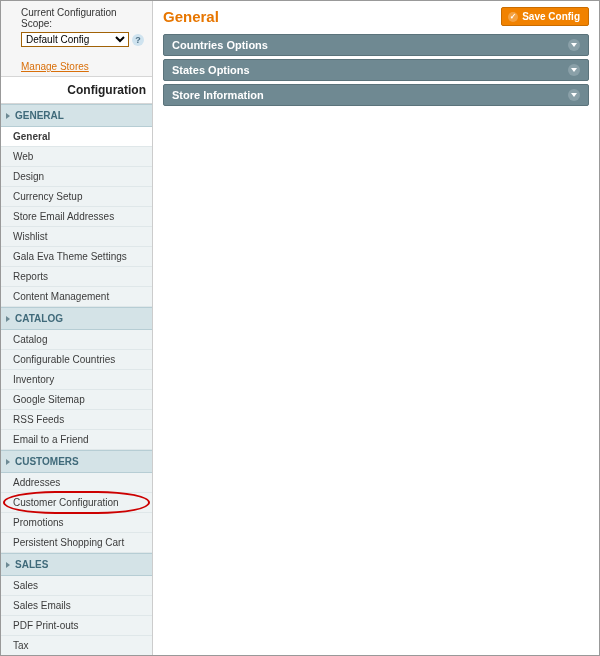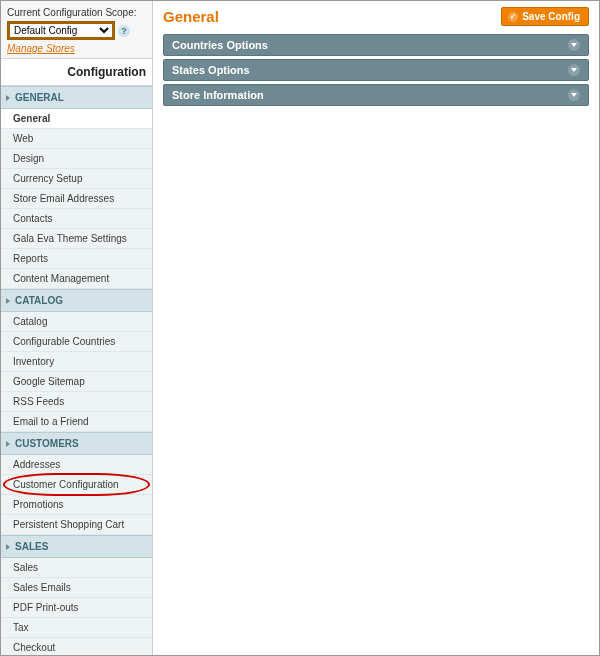--- a/index.html
+++ b/index.html
@@ -16,47 +16,46 @@
   .layout { display: flex; height: 100%; }
   .sidebar {
     width: 152px;
     flex-shrink: 0;
     border-right: 1px solid #ccc;
     background: #fff;
     overflow-y: auto;
   }
   .main { flex: 1; padding: 6px 10px 10px 10px; }
   .scope-box {
-    padding: 6px 6px 4px 6px;
+    padding: 6px 6px 4px 20px;
     border-bottom: 1px solid #d6d6d6;
     background: #f6f6f6;
     font-size: 10px;
   }
   .scope-label { color: #333; }
   .scope-row { display: flex; align-items: center; margin-top: 3px; gap: 3px;}
   select.scope-select {
     font-size: 10px;
     width: 108px;
-    border: 3px solid #a16207;
+    border: 1px solid #a16207;
     background: #fff;
   }
   .help-icon {
     width: 12px; height: 12px; border-radius: 50%;
     background: #cfe3ef; color: #4d6f85; font-size: 9px;
     display: inline-flex; align-items: center; justify-content: center;
     font-weight: bold;
   }
   .manage-stores {
     display: inline-block;
-    margin-top: 3px;
+    margin-top: 14px;
     color: #d96f0a;
     text-decoration: underline;
     font-size: 10px;
     cursor: pointer;
-    font-style: italic;
   }
   .config-heading {
     background: #fff;
     padding: 6px 6px;
     font-size: 12px;
     font-weight: bold;
     border-bottom: 1px solid #d6d6d6;
     color: #222;
     text-align: right;
   }
@@ -177,21 +176,21 @@
     </div>
     <div class="config-heading">Configuration</div>
     <div id="nav-sections">
         <div class="nav-section-header">GENERAL</div>
         <ul class="nav-list">
           <li class="active">General</li>
           <li>Web</li>
           <li>Design</li>
           <li>Currency Setup</li>
           <li>Store Email Addresses</li>
-          <li>Contacts</li>
+          <li>Wishlist</li>
           <li>Gala Eva Theme Settings</li>
           <li>Reports</li>
           <li>Content Management</li>
         </ul>
         <div class="nav-section-header">CATALOG</div>
         <ul class="nav-list">
           <li>Catalog</li>
           <li>Configurable Countries</li>
           <li>Inventory</li>
           <li>Google Sitemap</li>

